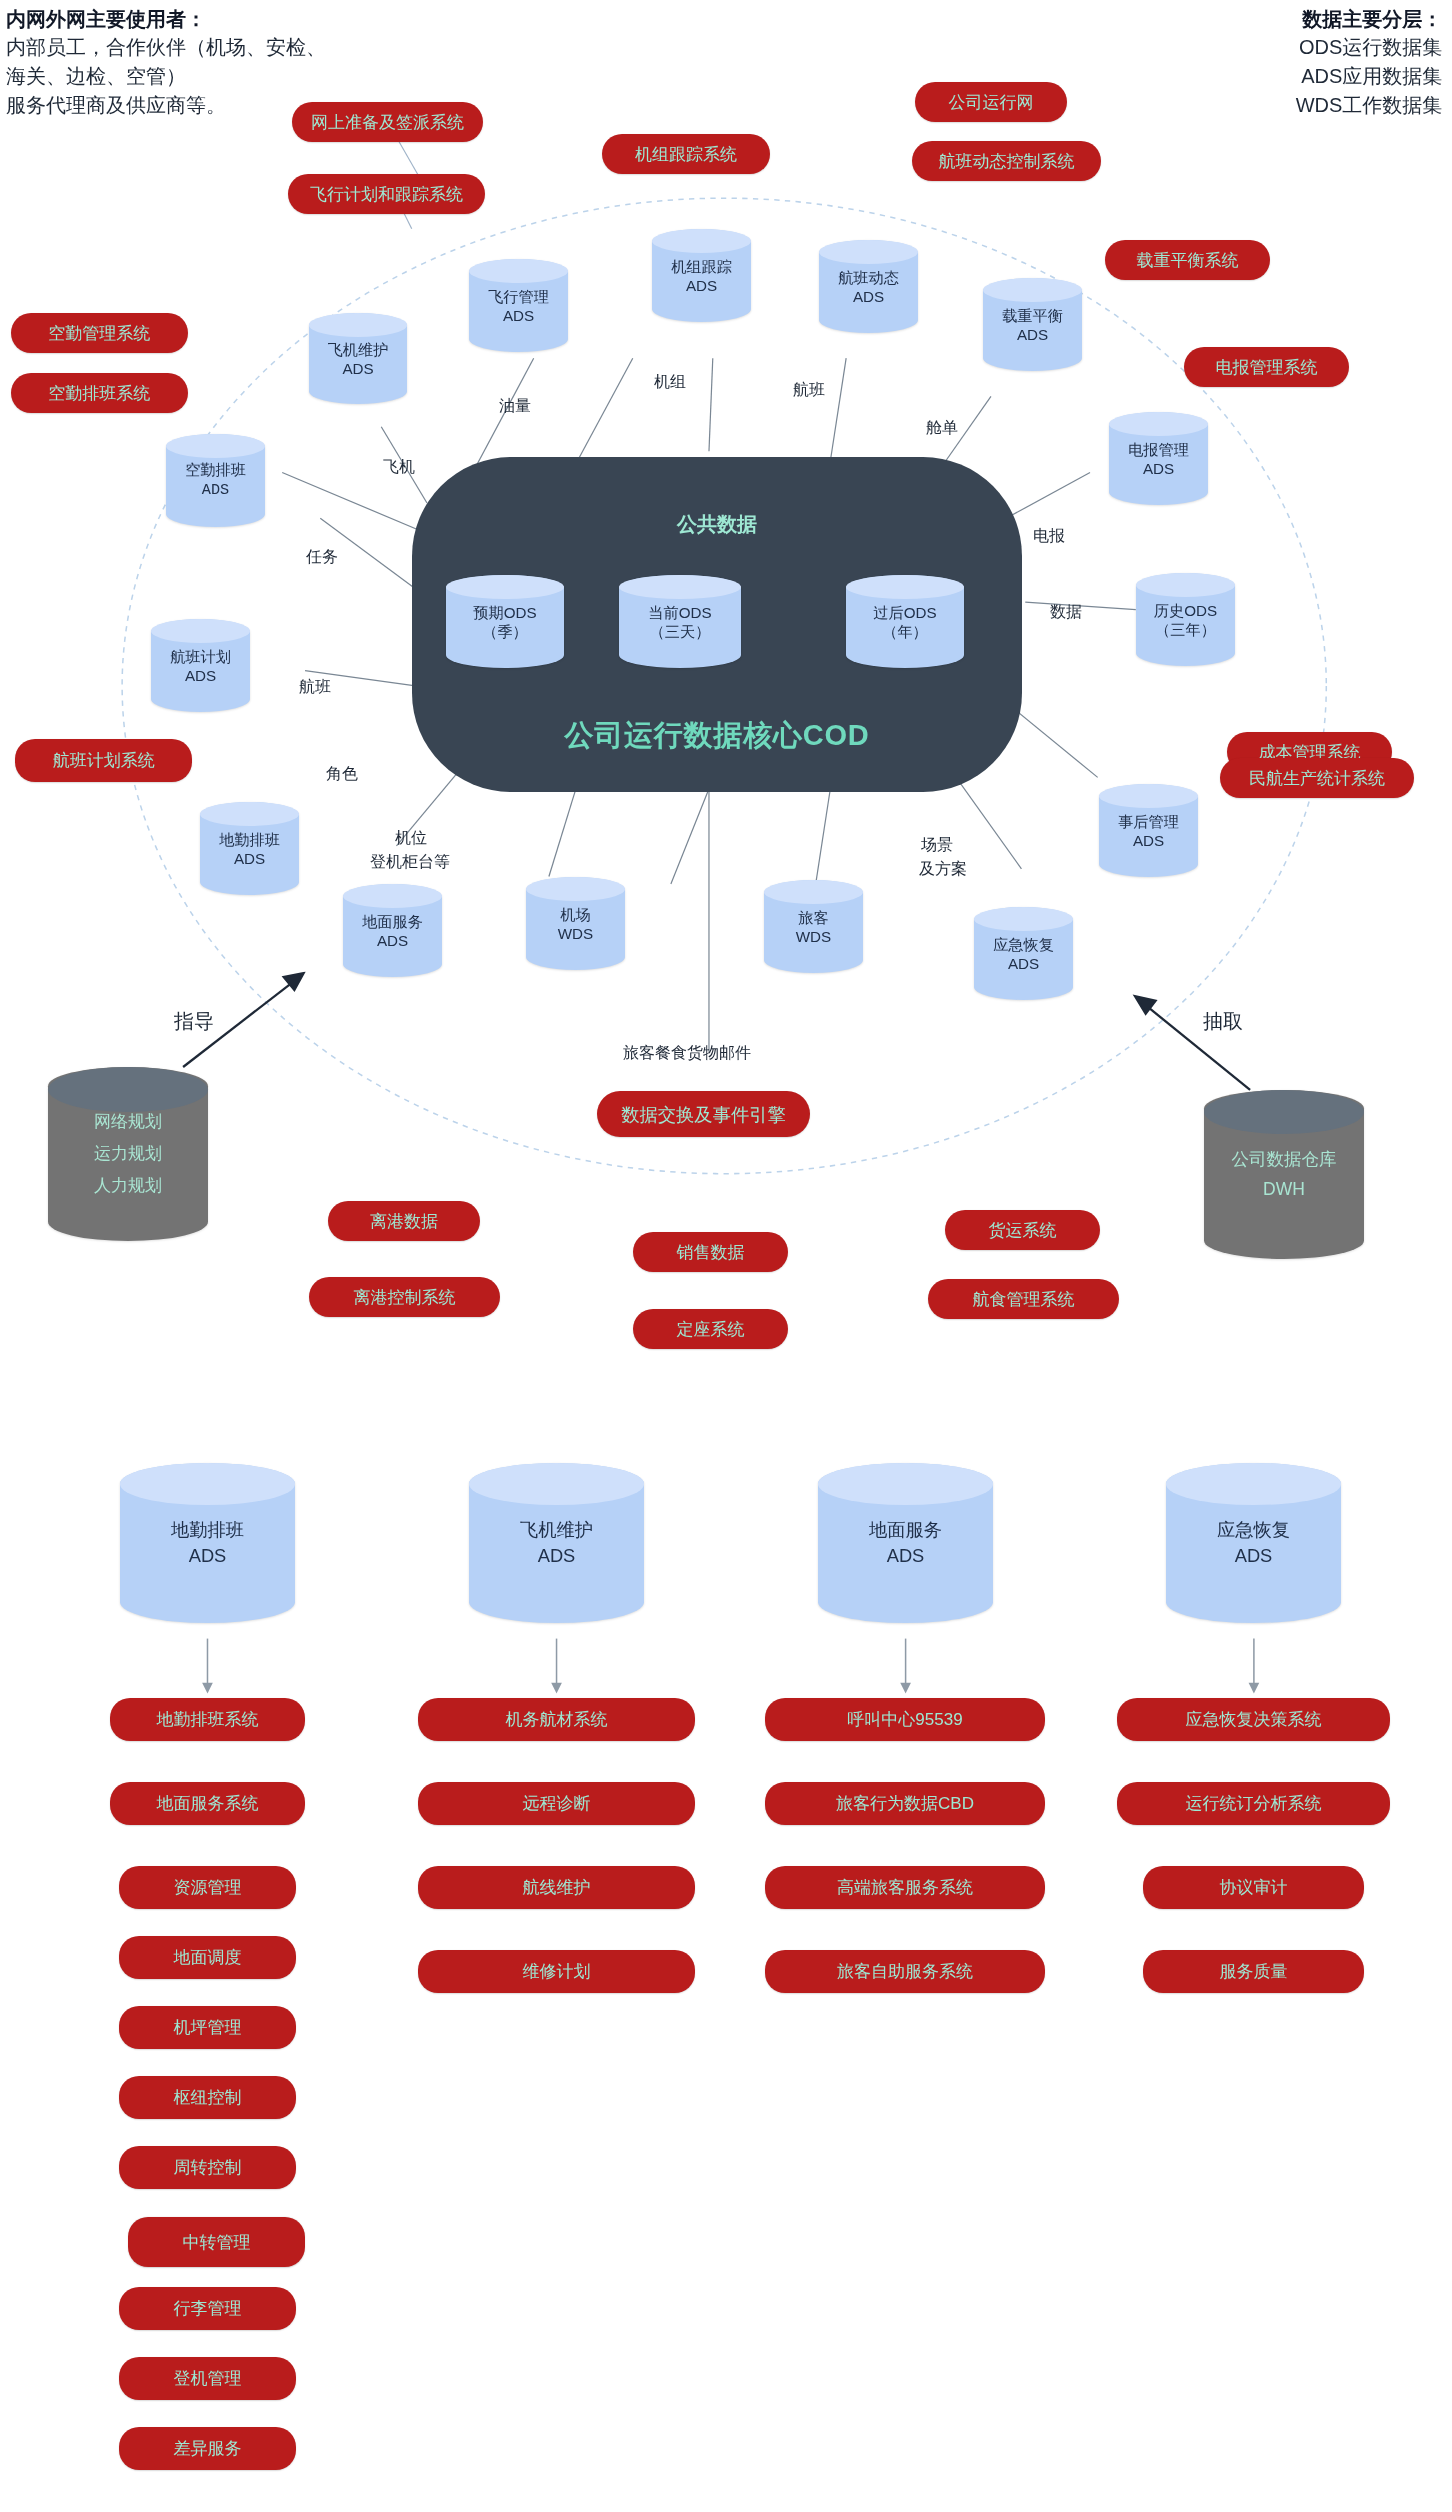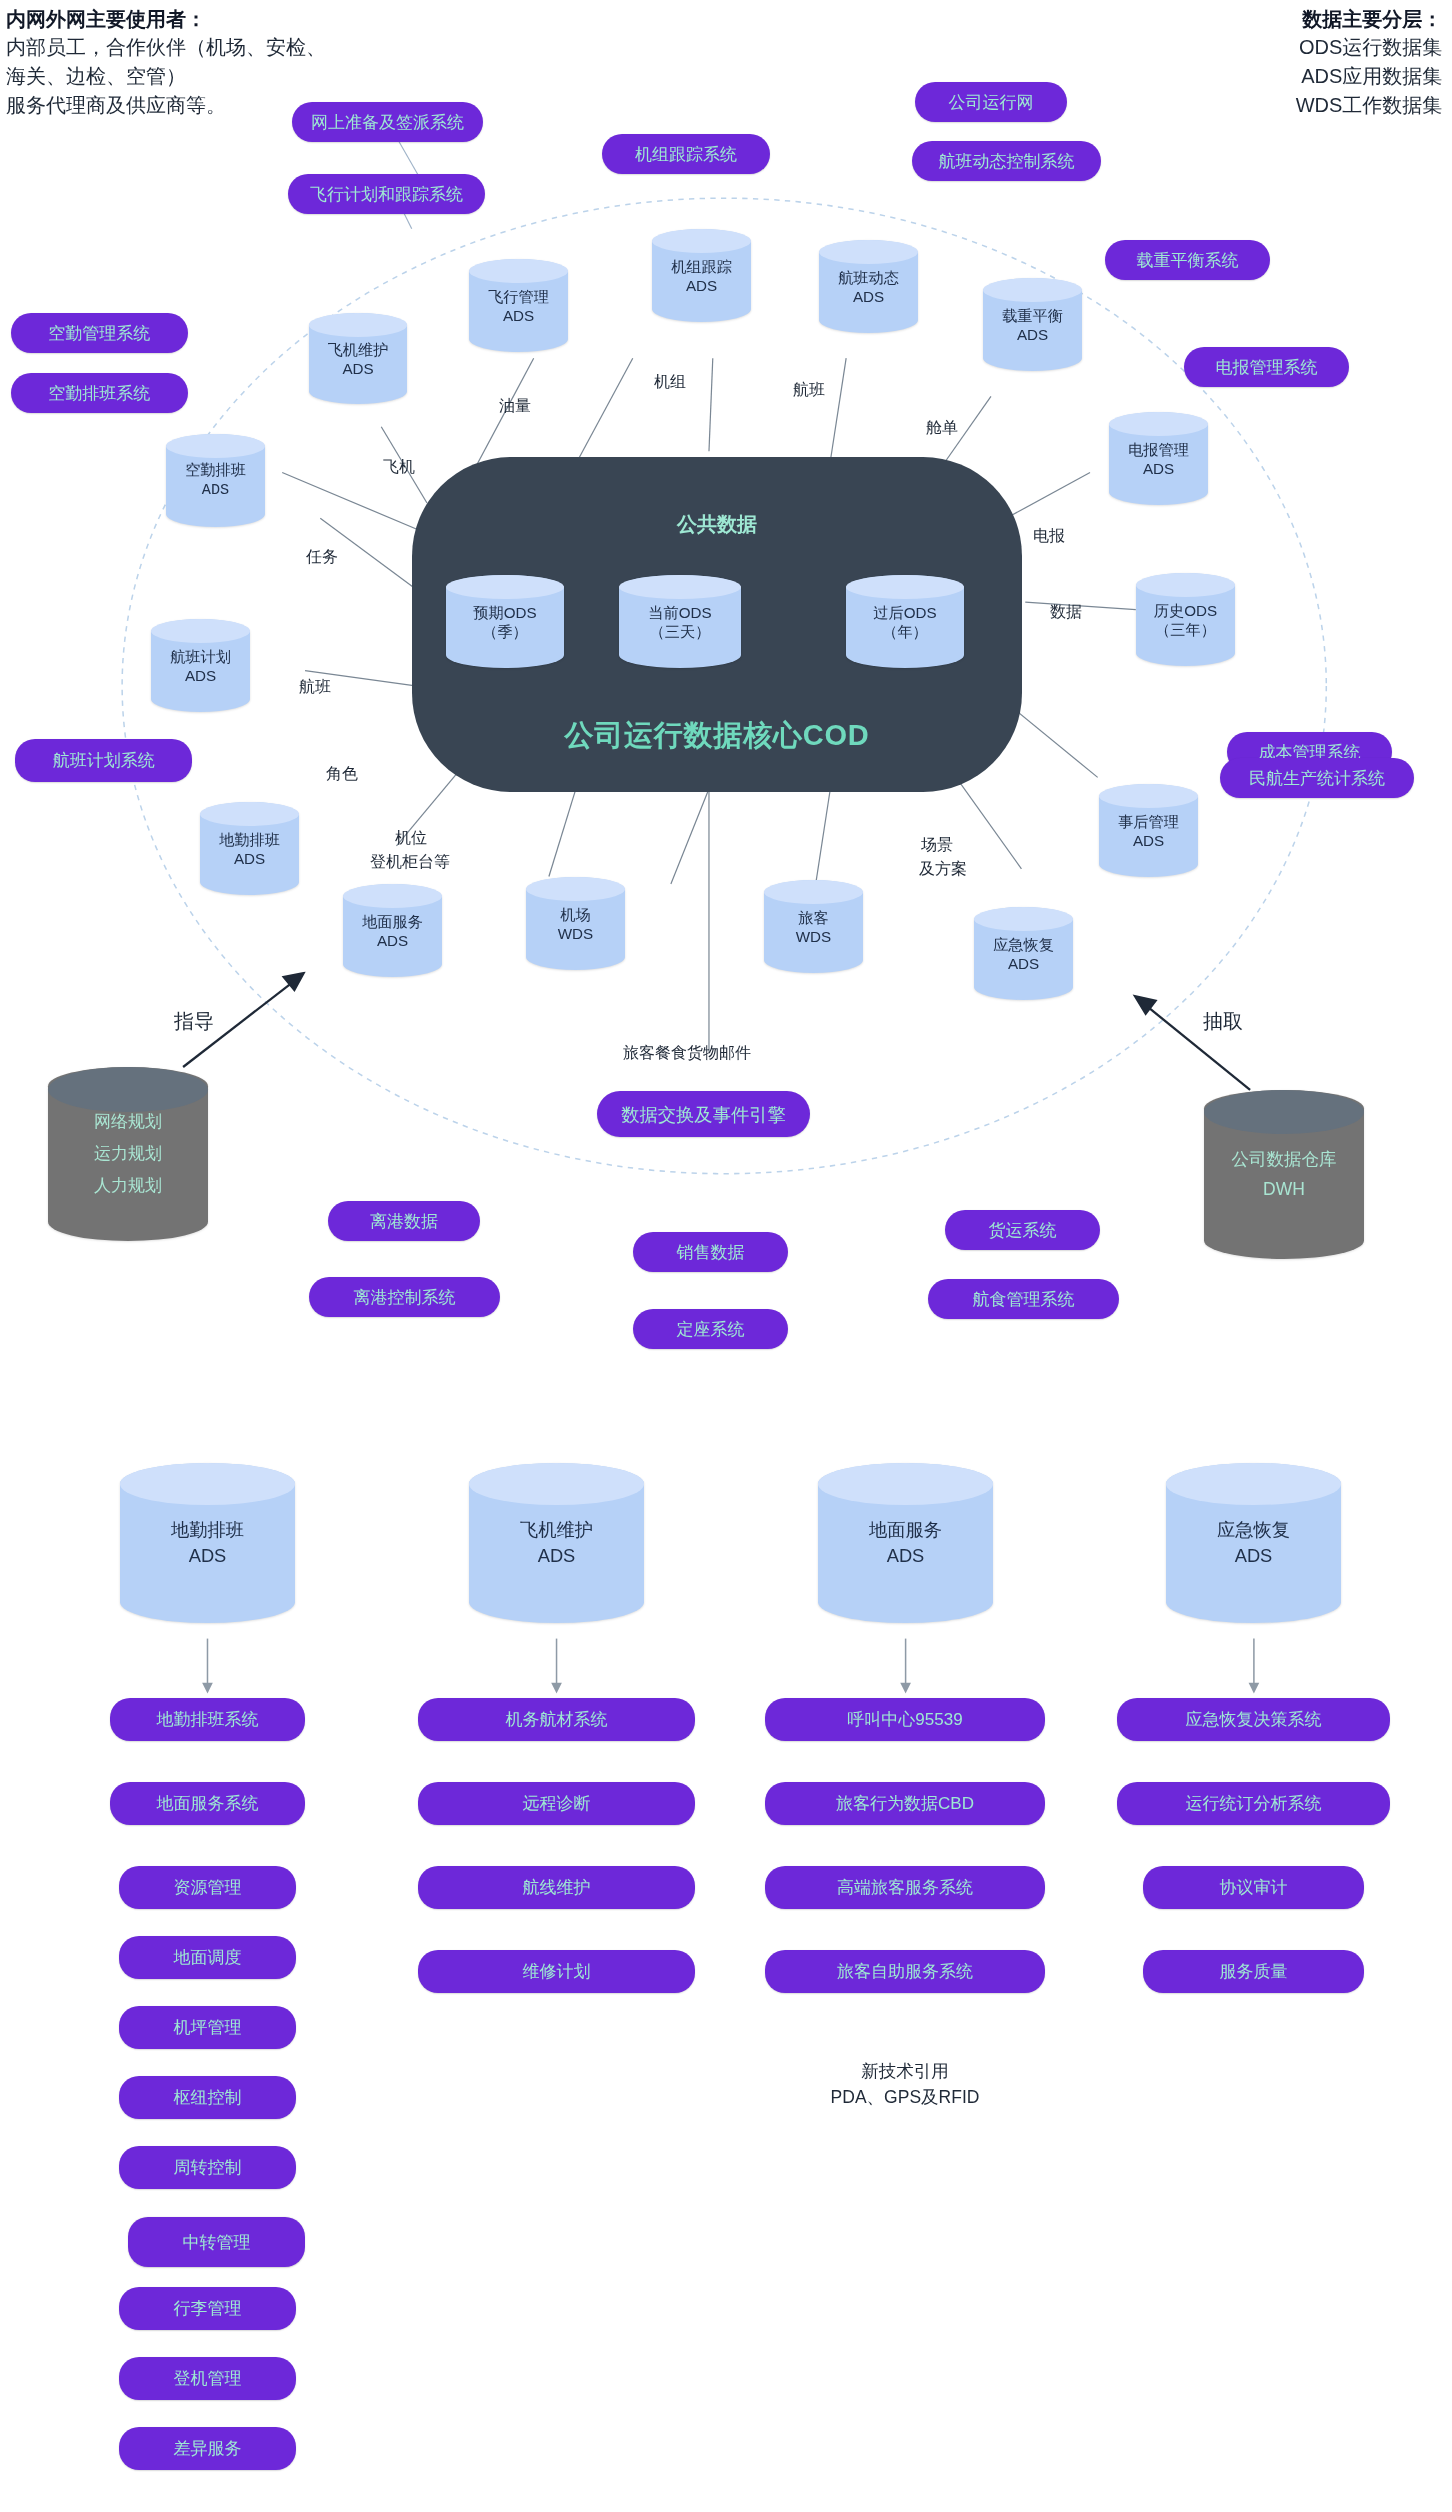--- a/index.html
+++ b/index.html
@@ -7,21 +7,21 @@
   #root{position:relative;width:1453px;height:2512px;overflow:hidden;background:#fff;}
 
   .abs{position:absolute;}
 
   
   .note{font-size:20px;color:#1f2937;line-height:1.45;white-space:nowrap;}
   .note-title{font-weight:bold;font-size:20px;color:#111827;}
 
   
   .pill{
-    background:#6d28d9;
+    background:#b91c1c;
     color:#9ee8d3;
     border-radius:20px;
     display:flex;align-items:center;justify-content:center;
     font-size:17px;
     white-space:nowrap;
     box-shadow:0 0.8px 1.5px rgba(0,0,0,.18);
   }
   .pill.lg{font-size:18.3px;border-radius:23px;}
 
   
@@ -294,19 +294,15 @@
   <div class="pill abs" style="left:765px;top:1950px;width:280px;height:43px;">旅客自助服务系统</div>
 
   <div class="cyl" style="left:1166px;top:1463px;width:175px;height:160px;font-size:18.3px;line-height:1.4;border-radius:50% / 13%;">
     <span><span>应急恢复</span><br><span>ADS</span></span>
   </div>
   <div class="pill abs" style="left:1117px;top:1698px;width:273px;height:43px;">应急恢复决策系统</div>
   <div class="pill abs" style="left:1117px;top:1782px;width:273px;height:43px;">运行统订分析系统</div>
   <div class="pill abs" style="left:1143px;top:1866px;width:221px;height:43px;">协议审计</div>
   <div class="pill abs" style="left:1143px;top:1950px;width:221px;height:43px;">服务质量</div>
 
-  <div class="bottom-note" style="left:765px;top:2058px;width:280px;">
-    <div>新技术引用</div>
-    <div>PDA、GPS及RFID</div>
-  </div>
 
 </div>
 
 
 </body></html>

